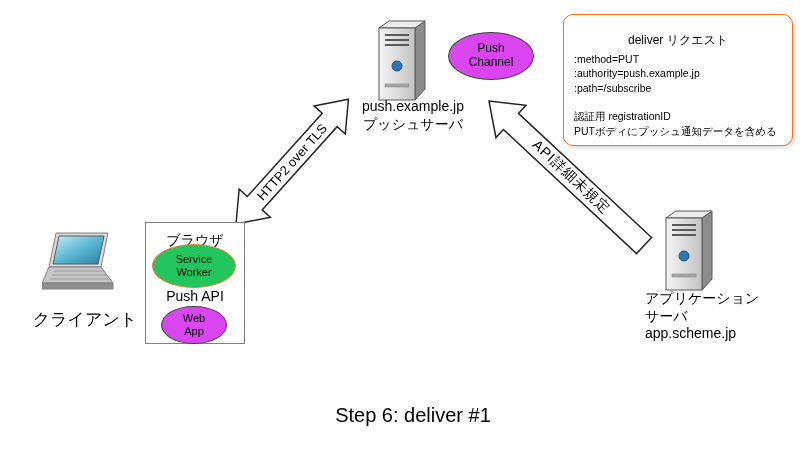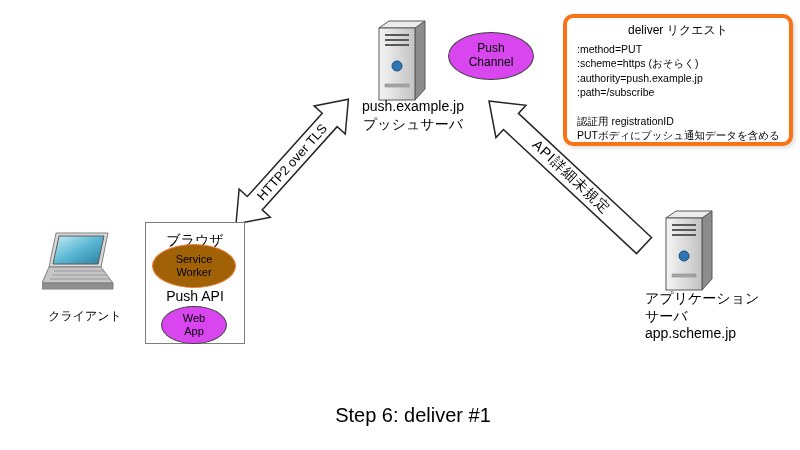--- a/index.html
+++ b/index.html
@@ -12,31 +12,31 @@
   .ellipse{
     position:absolute;border-radius:50%;background:#d946ef;border:1px solid #404040;
     display:flex;align-items:center;justify-content:center;text-align:center;
   }
   .ellipse .inner{line-height:1.15;}
   .browser-box{
     position:absolute;left:145px;top:222px;width:100px;height:122px;
     border:1.5px solid #7f7f7f;background:#fff;box-sizing:border-box;
   }
   .browser-label{position:absolute;left:0;top:2px;width:100%;text-align:center;font-size:14px;}
-  .sw-ellipse{left:152px;top:244px;width:82px;height:42px;background:#a16207;border:1px solid #ed7d31;font-size:11px;justify-content:center;}
+  .sw-ellipse{left:152px;top:244px;width:82px;height:42px;background:#22c55e;border:1px solid #ed7d31;font-size:11px;justify-content:center;}
   .pushapi-label{position:absolute;left:145px;top:288px;width:100px;text-align:center;font-size:14px;}
   .webapp-ellipse{left:161px;top:306px;width:64px;height:36px;font-size:11px;}
   .pc-ellipse{left:448px;top:32px;width:84px;height:46px;font-size:12px;}
   .push-server-label{position:absolute;left:340px;top:98px;width:146px;text-align:center;font-size:14px;line-height:1.25;}
   .app-server-label{position:absolute;left:645px;top:290px;width:118px;text-align:left;font-size:14px;line-height:1.25;}
-  .client-label{position:absolute;left:30px;top:308px;width:110px;text-align:center;font-size:12px;}
+  .client-label{position:absolute;left:30px;top:308px;width:110px;text-align:center;font-size:17px;}
   .callout{
     position:absolute;left:563px;top:14px;width:230px;height:132px;box-sizing:border-box;
-    border:4px solid #f97316;border-radius:10px;background:#fff;
-    box-shadow:2px 2px 4px rgba(0,0,0,0.15);padding:4px 10px 6px 10px;
+    border:1px solid #f97316;border-radius:10px;background:#fff;
+    box-shadow:2px 2px 4px rgba(0,0,0,0.15);padding:17px 10px 6px 10px;
   }
   .callout-title{text-align:center;font-size:12px;margin-bottom:3px;}
   .co-line{font-size:10.5px;line-height:1.38;min-height:14px;white-space:nowrap;}
   .arrow-label{position:absolute;white-space:nowrap;}
   .http2-label{left:292px;top:162px;transform:translate(-50%,-50%) rotate(-48deg);font-size:13px;}
   .api-label{left:571px;top:177px;transform:translate(-50%,-50%) rotate(43deg);font-size:14px;letter-spacing:1px;}
   .slide-title{position:absolute;left:0;top:372px;width:100%;text-align:center;font-size:24px;}
   .slide-subtitle{position:absolute;left:13px;top:404px;width:100%;text-align:center;font-size:20px;}
 </style>
 </head>
@@ -78,21 +78,20 @@
     <div>プッシュサーバ</div>
   </div>
 
   <div class="ellipse pc-ellipse">
     <div class="inner" style="width:58px;">Push Channel</div>
   </div>
 
   <div class="callout">
     <div class="callout-title">deliver リクエスト</div>
     <div class="co-line">:method=PUT</div>
-    <div class="co-line">:scheme=https (おそらく)</div>
     <div class="co-line">:authority=push.example.jp</div>
     <div class="co-line">:path=/subscribe</div>
     <div class="co-line"></div>
     <div class="co-line">認証用 registrationID</div>
     <div class="co-line">PUTボディにプッシュ通知データを含める</div>
   </div>
 
   <svg class="abs" style="left:42px;top:232px;" width="80" height="64" viewBox="0 0 80 64">
     <defs>
       <linearGradient id="scr1" x1="0" y1="0" x2="1" y2="1">

